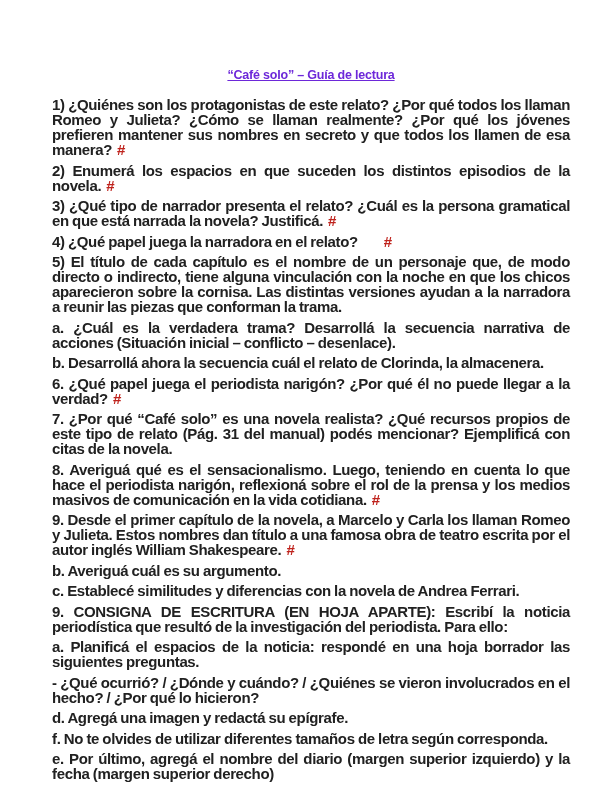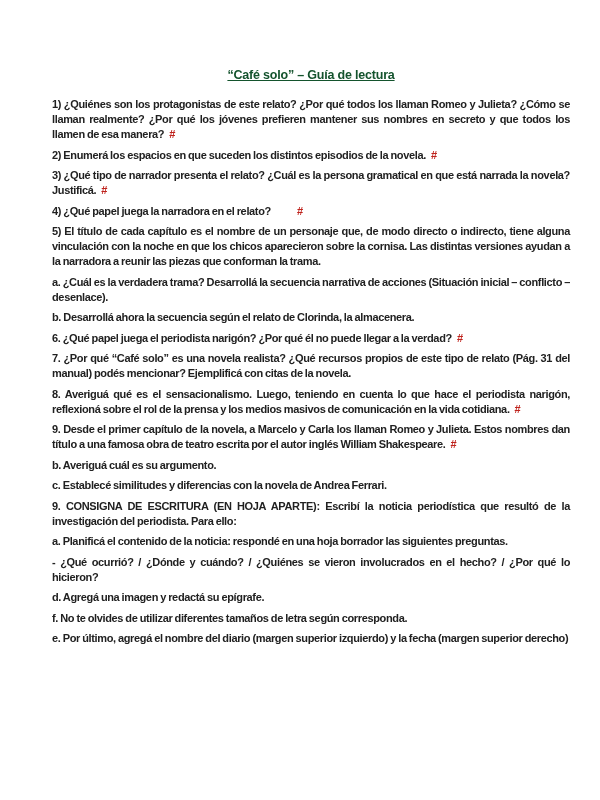--- a/index.html
+++ b/index.html
@@ -17,29 +17,29 @@
     box-sizing: border-box;
     width: 600px;
     height: 800px;
     background: #ffffff;
     padding: 68px 30px 0 52px;
   }
   .title {
     text-align: center;
     font-size: 12.5px;
     font-weight: 700;
-    color: #14532d;
+    color: #6d28d9;
     text-decoration: underline;
     letter-spacing: -0.2px;
     margin: 0 0 15px 0;
   }
   .para {
     margin: 0 0 5.5px 0;
     text-align: justify;
-    font-size: 11px;
+    font-size: 15px;
     font-weight: 700;
     line-height: 15px;
     color: #212121;
     letter-spacing: -0.35px;
     word-spacing: -0.5px;
   }
   .hash {
     font-weight: 700;
     margin-left: 5px;
     white-space: nowrap;
@@ -53,27 +53,27 @@
 
 <div class="sheet">
   <h1 class="title">“Café solo” – Guía de lectura</h1>
   <div id="paragraphs">
       <p class="para"><span>1) ¿Quiénes son los protagonistas de este relato? ¿Por qué todos los llaman Romeo y Julieta? ¿Cómo se llaman realmente? ¿Por qué los jóvenes prefieren mantener sus nombres en secreto y que todos los llamen de esa manera?</span><span class="hash" style="color: rgb(191, 35, 29);">#</span></p>
       <p class="para"><span>2) Enumerá los espacios en que suceden los distintos episodios de la novela.</span><span class="hash" style="color: rgb(191, 35, 29);">#</span></p>
       <p class="para"><span>3) ¿Qué tipo de narrador presenta el relato? ¿Cuál es la persona gramatical en que está narrada la novela? Justificá.</span><span class="hash" style="color: rgb(191, 35, 29);">#</span></p>
       <p class="para"><span>4) ¿Qué papel juega la narradora en el relato?</span><span class="hash hash-gap" style="color: rgb(191, 35, 29);">#</span></p>
       <p class="para"><span>5) El título de cada capítulo es el nombre de un personaje que, de modo directo o indirecto, tiene alguna vinculación con la noche en que los chicos aparecieron sobre la cornisa. Las distintas versiones ayudan a la narradora a reunir las piezas que conforman la trama.</span></p>
       <p class="para"><span>a. ¿Cuál es la verdadera trama? Desarrollá la secuencia narrativa de acciones (Situación inicial – conflicto – desenlace).</span></p>
-      <p class="para"><span>b. Desarrollá ahora la secuencia según el relato de Clorinda, la almacenera.</span></p>
+      <p class="para"><span>b. Desarrollá ahora la secuencia cuál el relato de Clorinda, la almacenera.</span></p>
       <p class="para"><span>6. ¿Qué papel juega el periodista narigón? ¿Por qué él no puede llegar a la verdad?</span><span class="hash" style="color: rgb(191, 35, 29);">#</span></p>
       <p class="para"><span>7. ¿Por qué “Café solo” es una novela realista? ¿Qué recursos propios de este tipo de relato (Pág. 31 del manual) podés mencionar? Ejemplificá con citas de la novela.</span></p>
       <p class="para"><span>8. Averiguá qué es el sensacionalismo. Luego, teniendo en cuenta lo que hace el periodista narigón,  reflexioná sobre el rol de la prensa y  los medios masivos de comunicación en la vida cotidiana.</span><span class="hash" style="color: rgb(191, 35, 29);">#</span></p>
       <p class="para"><span>9. Desde el primer capítulo de la novela, a Marcelo y Carla los llaman Romeo y Julieta. Estos nombres dan título a una famosa obra de teatro escrita por el autor inglés William Shakespeare.</span><span class="hash" style="color: rgb(191, 35, 29);">#</span></p>
       <p class="para"><span>b. Averiguá  cuál es su argumento.</span></p>
       <p class="para"><span>c. Establecé  similitudes y diferencias con la novela de Andrea Ferrari.</span></p>
       <p class="para"><span>9. CONSIGNA DE ESCRITURA (EN HOJA APARTE): Escribí la noticia periodística que resultó de la investigación del periodista. Para ello:</span></p>
-      <p class="para"><span>a. Planificá el contenido de la noticia: respondé en una hoja borrador las siguientes preguntas.</span></p>
+      <p class="para"><span>a. Planificá el espacios de la noticia: respondé en una hoja borrador las siguientes preguntas.</span></p>
       <p class="para"><span>- ¿Qué ocurrió? / ¿Dónde y cuándo? / ¿Quiénes se vieron involucrados en el hecho? / ¿Por qué lo hicieron?</span></p>
       <p class="para"><span>d. Agregá una imagen  y redactá su epígrafe.</span></p>
       <p class="para"><span>f. No te olvides de utilizar diferentes tamaños de letra según corresponda.</span></p>
       <p class="para"><span>e. Por último, agregá el nombre del diario (margen superior izquierdo) y la fecha (margen superior derecho)</span></p>
     </div>
 </div>
 
 </body></html>

